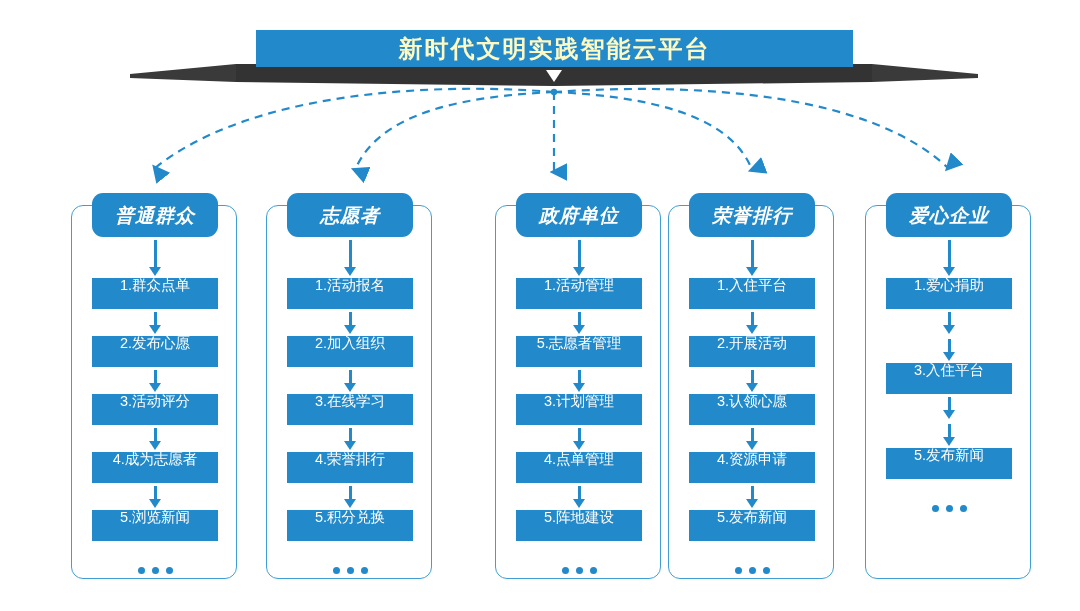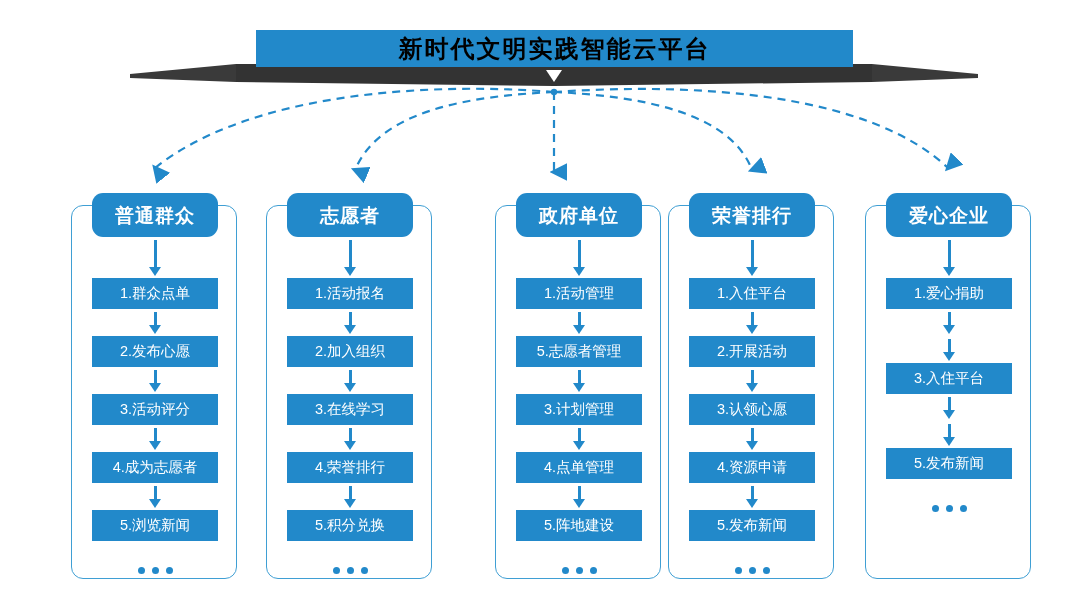--- a/index.html
+++ b/index.html
@@ -39,21 +39,21 @@
     top: 30px;
     width: 597px;
     height: 37px;
     background: #2289ca;
     display: flex;
     align-items: center;
     justify-content: center;
     z-index: 3;
   }
   #banner-title {
-    color: #000000;
+    color: #fef9c3;
     font-size: 24px;
     font-weight: bold;
     letter-spacing: 2px;
     line-height: 1;
     white-space: nowrap;
   }
 
   
   #connectors {
     position: absolute;
@@ -96,20 +96,21 @@
     left: 21px;
     top: 0;
     width: 126px;
     height: 44px;
     background: #2289ca;
     border-radius: 11px;
     display: flex;
     align-items: center;
     justify-content: center;
     z-index: 4;
+    font-style: italic;
   }
   .col-header-label {
     color: #ffffff;
     font-size: 19px;
     font-weight: bold;
     letter-spacing: 1px;
     line-height: 1;
     white-space: nowrap;
   }
   .col-items {
@@ -121,21 +122,21 @@
   .head-arrow {
     position: relative;
     height: 41px;
   }
   .item {
     position: relative;
     width: 126px;
     height: 31px;
     background: #2289ca;
     display: flex;
-    align-items: center;
+    align-items: flex-start;
     justify-content: center;
   }
   .item-label {
     color: #ffffff;
     font-size: 14.5px;
     line-height: 1;
     white-space: nowrap;
   }
   .v-arrow {
     position: relative;

